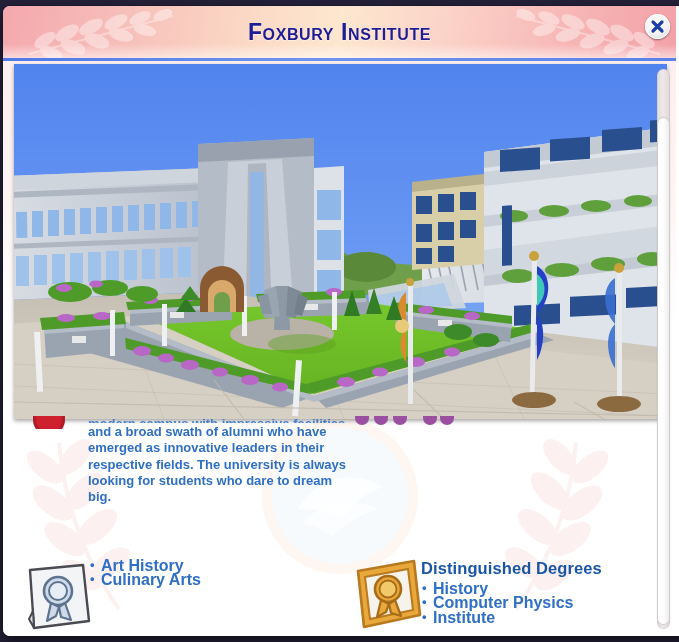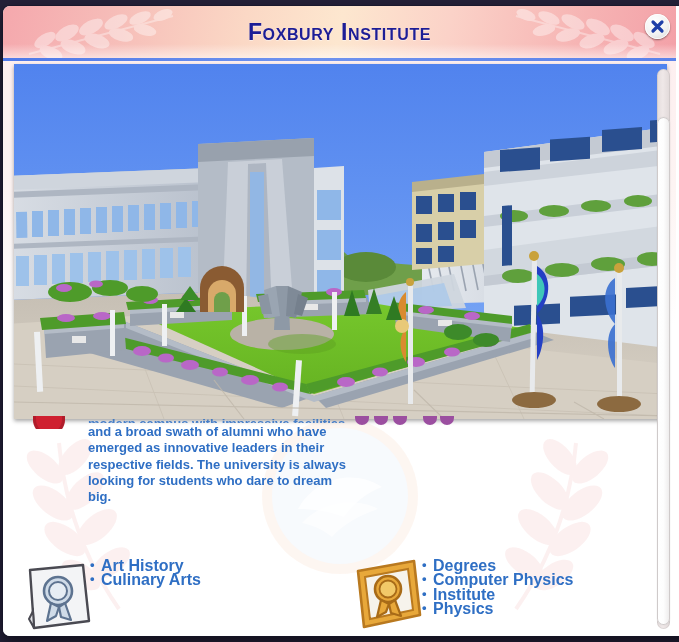--- a/index.html
+++ b/index.html
@@ -689,25 +689,25 @@
     <svg id="deg-icon-dist" class="deg-icon" viewBox="0 0 78 74" xmlns="http://www.w3.org/2000/svg">
       <path d="M10 14 L66 4 L72 58 L16 70 Z" fill="#e8a83a" stroke="#b9791f" stroke-width="2.6" stroke-linejoin="round"></path>
       <path d="M17 20 L60 12 L65 53 L22 62 Z" fill="#f6f3ec" stroke="#b9791f" stroke-width="2"></path>
       <circle cx="40" cy="32" r="13" fill="#e8a83a" stroke="#a86b18" stroke-width="2.6"></circle>
       <circle cx="40" cy="32" r="8.5" fill="#f2c968" stroke="#a86b18" stroke-width="1.8"></circle>
       <path d="M33 43 L29 60 L38 55 L41 47 Z" fill="#e8a83a" stroke="#a86b18" stroke-width="2.2" stroke-linejoin="round"></path>
       <path d="M47 43 L53 59 L43 56 L41 47 Z" fill="#e8a83a" stroke="#a86b18" stroke-width="2.2" stroke-linejoin="round"></path>
     </svg>
 
     <div class="deg-col" id="deg-col-dist">
+      <div class="deg-heading">Distinguished Degrees</div>
       <ul class="deg-list">
-        <li>Degrees</li>
+        <li>History</li>
         <li>Computer Physics</li>
         <li>Institute</li>
-        <li>Physics</li>
 
       </ul>
     </div>
 
     <div id="scrollbar">
       <div id="scroll-track"></div>
       <div id="scroll-thumb"></div>
     </div>
 
   </div>

